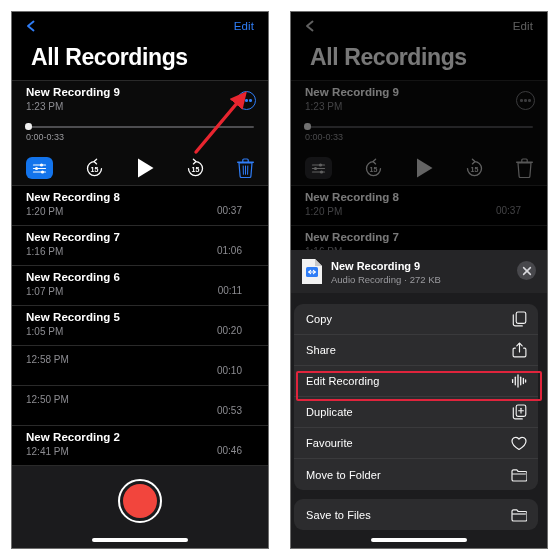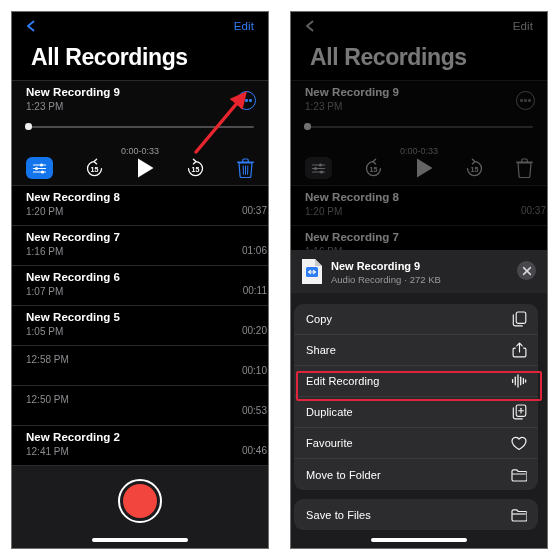--- a/index.html
+++ b/index.html
@@ -56,21 +56,21 @@
   .rec-row {
     position: relative;
     height: 40px;
     border-top: 1px solid #2a2a2a;
     padding: 5px 14px 0 14px;
   }
   .rec-row.expanded { height: 105px; background: #0b0b0b; }
   .rec-name { font-size: 11.5px; font-weight: bold; color: #fff; letter-spacing: .05px; }
   .rec-time { font-size: 10px; color: #8d8d92; margin-top: 3px; }
   .rec-dur {
-    position: absolute; right: 1px; top: 19px;
+    position: absolute; right: 26px; top: 19px;
     font-size: 10px; color: #8d8d92;
   }
 
   
   .more-btn {
     position: absolute; right: 12px; top: 10px;
     width: 19px; height: 19px; border-radius: 50%;
     border: 1.4px solid #2f7df6;
     display: flex; align-items: center; justify-content: center;
   }
@@ -79,21 +79,21 @@
   .more-btn.plain { border-color: #7c7c80; }
   .more-btn.plain .dots i { background: #7c7c80; }
 
   
   .scrub-wrap { position: absolute; left: 14px; right: 14px; top: 45px; }
   .scrub-line { position: relative; height: 1.5px; background: #4d4d50; border-radius: 1px; }
   .scrub-knob {
     position: absolute; left: -1px; top: -2.6px;
     width: 6.5px; height: 6.5px; border-radius: 50%; background: #f0f0f0;
   }
-  .scrub-times { display:flex; justify-content: center; margin-top: 18px; }
+  .scrub-times { display:flex; justify-content: flex-start; margin-top: 4px; }
   .scrub-times span { font-size: 9px; color: #9a9a9e; }
 
   
   .transport {
     position: absolute; left: 14px; right: 14px; top: 74px;
     height: 26px; display: flex; align-items: center; justify-content: space-between;
   }
   .eq-btn {
     width: 27px; height: 22px; border-radius: 6px; background: #1374ec;
     display:flex; align-items:center; justify-content:center;

